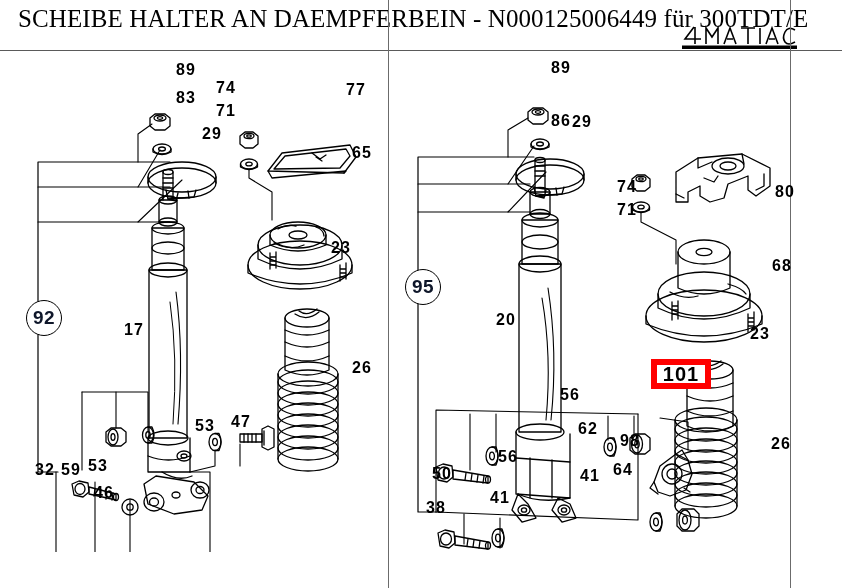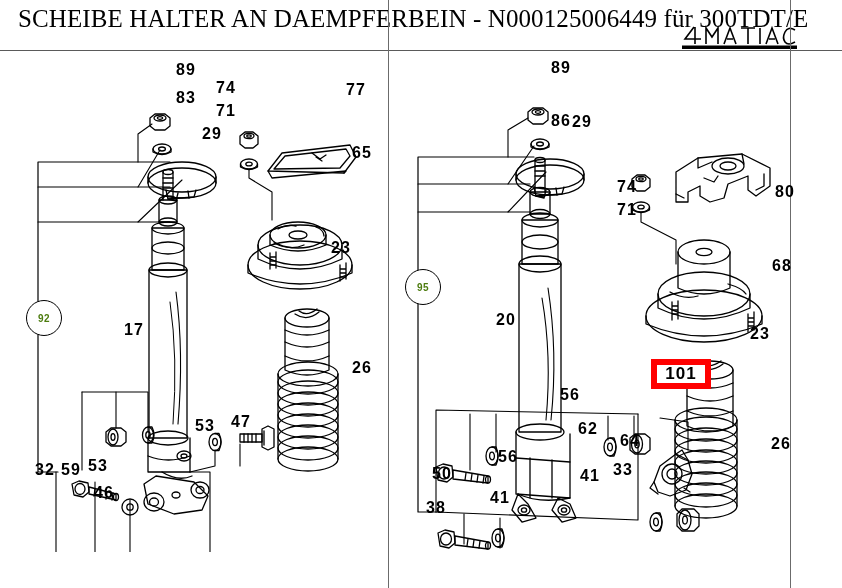--- a/index.html
+++ b/index.html
@@ -44,32 +44,32 @@
     letter-spacing:1px;white-space:nowrap;
     line-height:1;
   }
   .callout.sm{font-size:16px;}
 
   
   .group-circle{
     position:absolute;width:34px;height:34px;border:1.6px solid #000;
     border-radius:50%;background:#fff;
     font-family:"Liberation Sans",sans-serif;
-    font-size:10px;font-weight:700;color:#4d7c0f;
+    font-size:19px;font-weight:700;color:#0f172a;
     display:flex;align-items:center;justify-content:center;
     letter-spacing:.5px;
   }
 
   
   #highlight-101{
     position:absolute;left:651px;top:359px;width:60px;height:30px;
     border:6px solid #ff0000;background:#ffffff;
     display:flex;align-items:center;justify-content:center;
     font-family:"Liberation Sans",sans-serif;
-    font-size:17px;font-weight:700;color:#000;letter-spacing:1px;
+    font-size:20px;font-weight:700;color:#000;letter-spacing:1px;
     box-sizing:border-box;z-index:40;
   }
 </style>
 </head>
 <body>
 
 <div id="stage">
 
   <div id="header-title">SCHEIBE HALTER AN DAEMPFERBEIN - N000125006449 für 300TDT/E</div>
 
@@ -500,23 +500,23 @@
   <div class="callout" style="left:617px;top:179px;">74</div>
   <div class="callout" style="left:617px;top:202px;">71</div>
   <div class="callout" style="left:775px;top:184px;">80</div>
   <div class="callout" style="left:772px;top:258px;">68</div>
   <div class="callout" style="left:750px;top:326px;">23</div>
   <div class="callout" style="left:771px;top:436px;">26</div>
   <div class="callout" style="left:496px;top:312px;">20</div>
   <div class="callout sm" style="left:560px;top:387px;">56</div>
   <div class="callout sm" style="left:498px;top:449px;">56</div>
   <div class="callout sm" style="left:578px;top:421px;">62</div>
-  <div class="callout sm" style="left:620px;top:433px;">64</div>
+  <div class="callout sm" style="left:620px;top:433px;">98</div>
   <div class="callout sm" style="left:432px;top:466px;">50</div>
   <div class="callout sm" style="left:580px;top:468px;">41</div>
-  <div class="callout sm" style="left:613px;top:462px;">33</div>
+  <div class="callout sm" style="left:613px;top:462px;">64</div>
   <div class="callout sm" style="left:426px;top:500px;">38</div>
   <div class="callout sm" style="left:490px;top:490px;">41</div>
 
   <div id="highlight-101">101</div>
 
 
 </div>
 
 </body></html>

